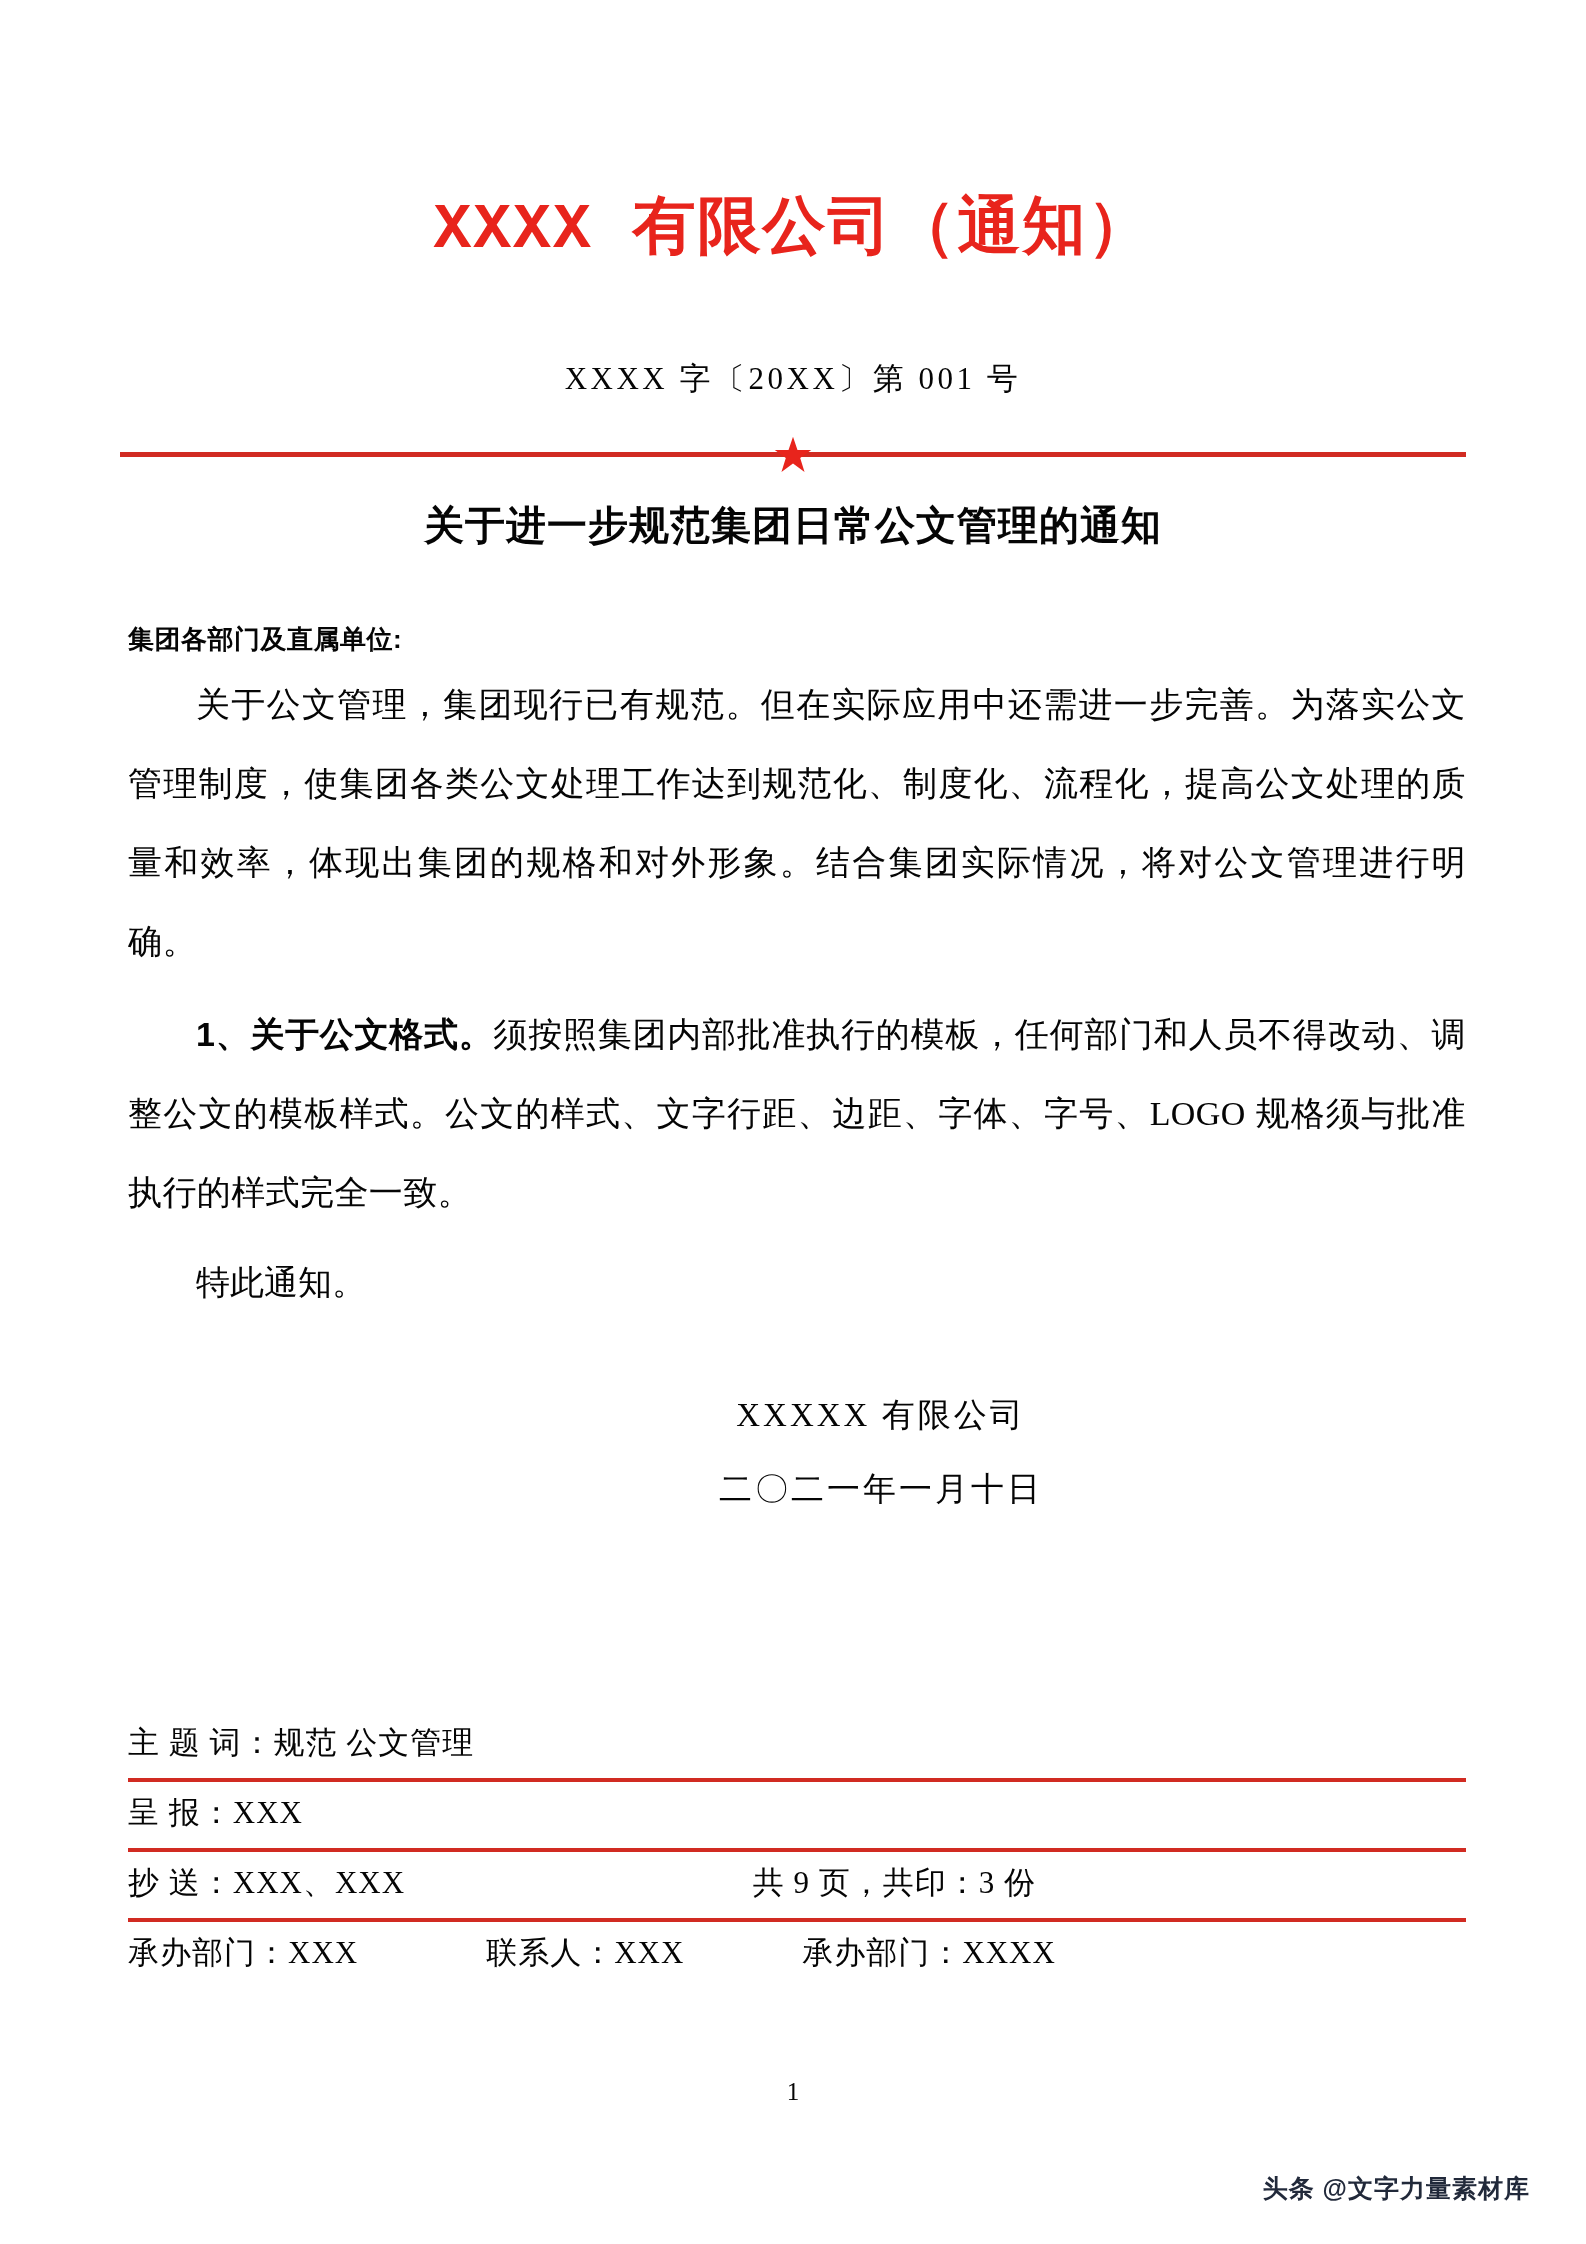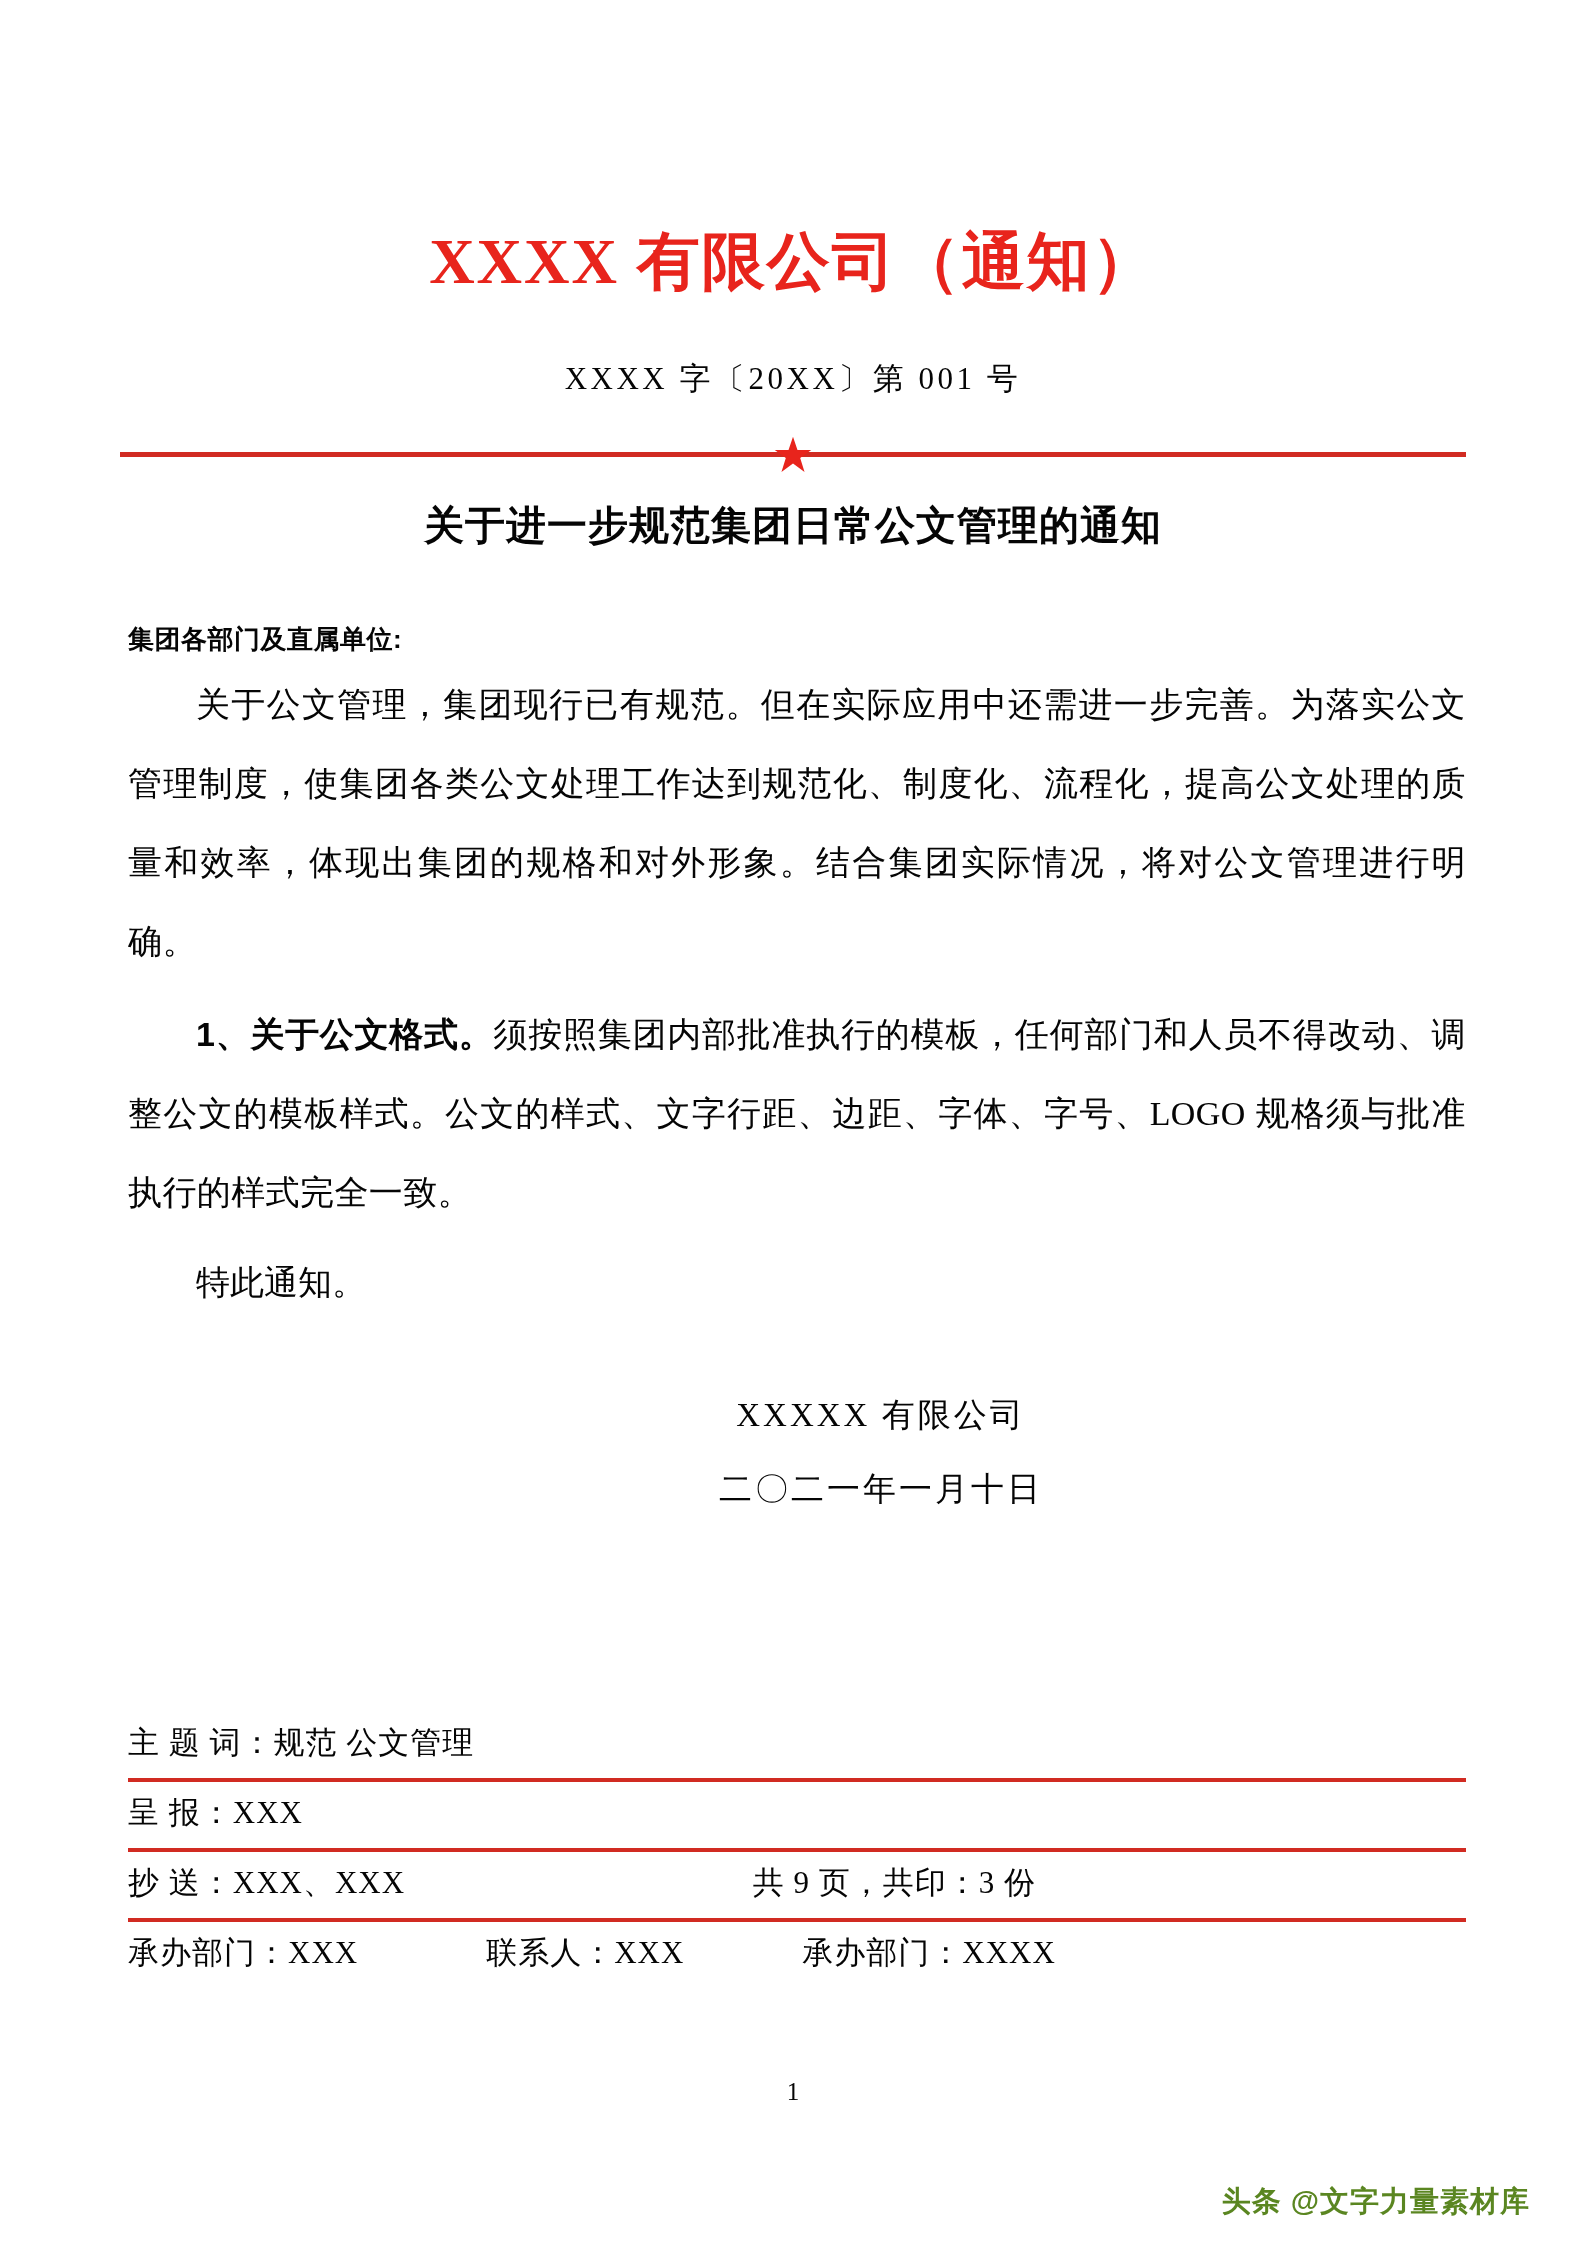--- a/index.html
+++ b/index.html
@@ -21,27 +21,26 @@
     box-sizing: border-box;
   }
 
   
   .letterhead {
     position: absolute;
     top: 196px;
     left: 0;
     width: 100%;
     text-align: center;
-    font-family: Liberation Serif, serif;
+    font-family: Liberation Mono, monospace;
     font-weight: bold;
     font-size: 63px;
     letter-spacing: 2px;
     line-height: 1.1;
     white-space: nowrap;
-    margin-top: 32px;
   }
 
   
   .doc-number {
     position: absolute;
     top: 358px;
     left: 0;
     width: 100%;
     text-align: center;
     font-size: 31px;
@@ -178,26 +177,26 @@
     top: 2078px;
     left: 0;
     width: 100%;
     text-align: center;
     font-size: 25px;
   }
 
   
   .watermark {
     position: absolute;
-    bottom: 22px;
+    bottom: 39px;
     right: 56px;
     font-family: "Liberation Sans", "DejaVu Sans", sans-serif;
     font-weight: bold;
-    font-size: 29px;
-    color: #4d7c0f;
+    font-size: 25px;
+    color: #0f172a;
     letter-spacing: 1px;
     white-space: nowrap;
     opacity: 0.92;
   }
 </style>
 </head>
 <body>
 
 <div class="page">
 

